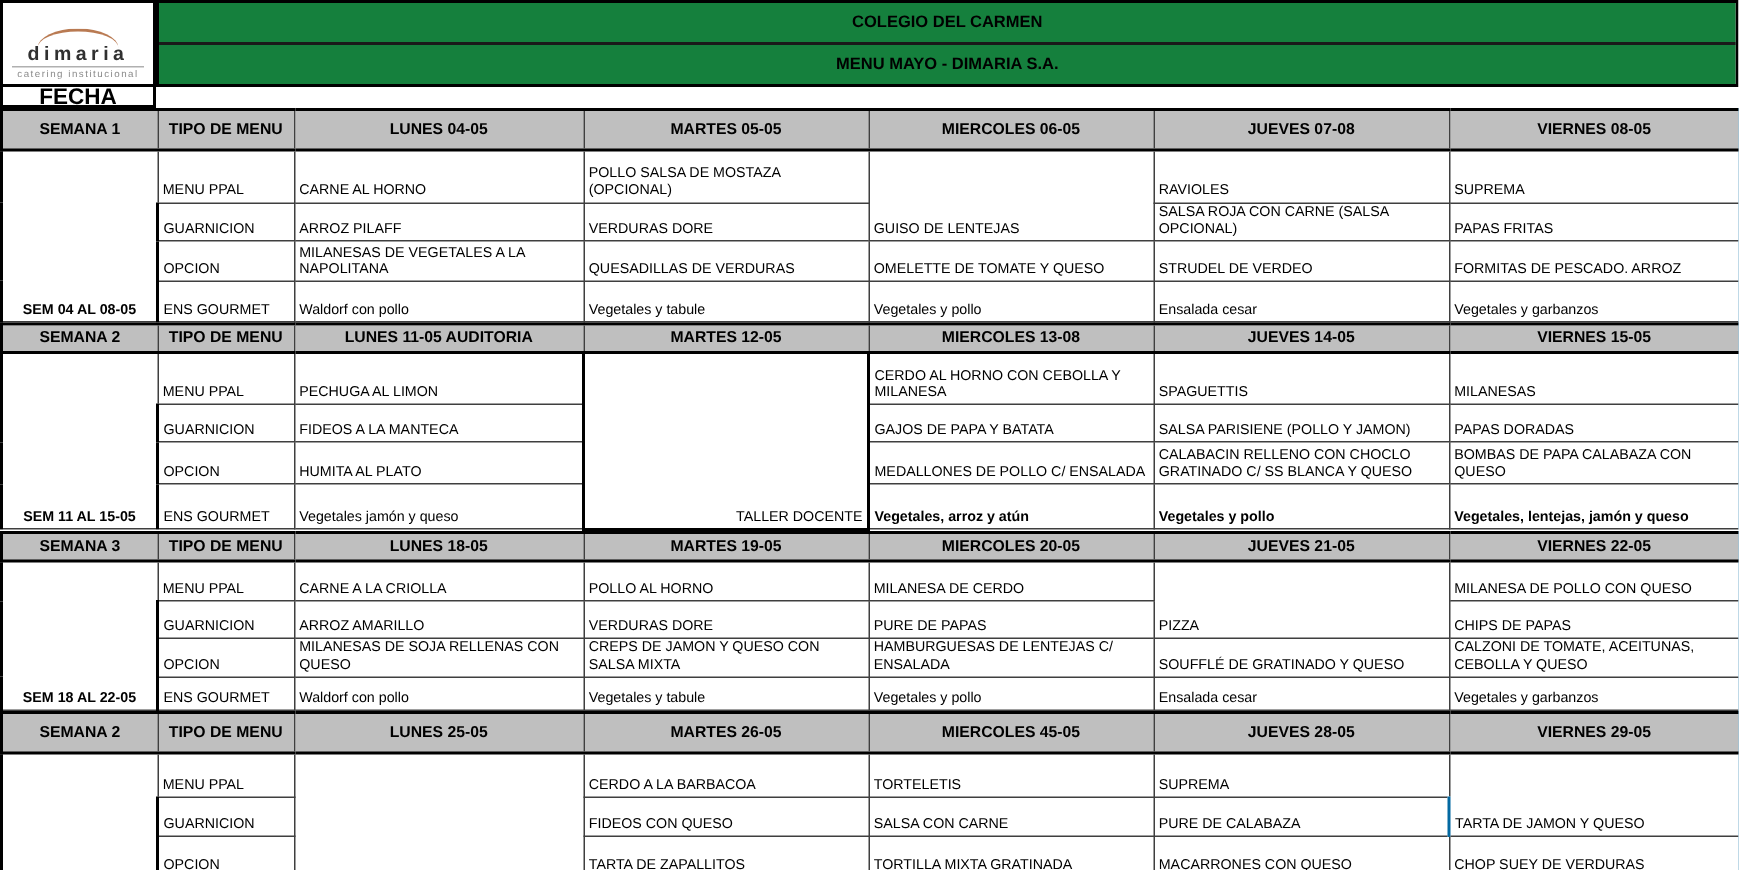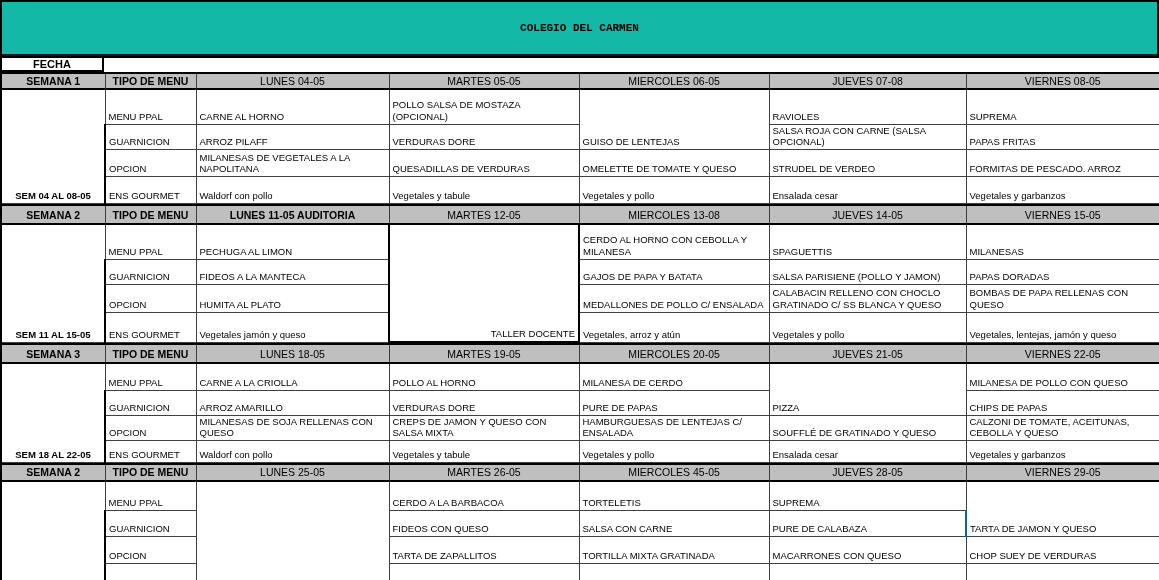--- a/index.html
+++ b/index.html
@@ -11,55 +11,61 @@
   
   .top{display:flex;height:58px;}
   .logo-box{width:104px;box-sizing:border-box;border:2px solid #000;background:#fff;
     display:flex;flex-direction:column;align-items:center;justify-content:flex-end;padding-bottom:3px;}
   .logo-arc{width:54px;height:11px;border-top:2px solid #b97a52;
     border-top-left-radius:50% 100%;border-top-right-radius:50% 100%;margin-bottom:-3px;}
   .logo-name{font-size:13px;letter-spacing:3px;color:#303030;font-weight:bold;line-height:1;}
   .logo-tag{font-size:6.5px;letter-spacing:1px;color:#8a8a8a;border-top:1px solid #b0b0b0;
     margin-top:2px;padding-top:1px;width:88px;text-align:center;white-space:nowrap;}
   .blue-stack{flex:1;box-sizing:border-box;border:2px solid #000;display:flex;flex-direction:column;}
-  .blue-cell{flex:1;background:#14b8a6;display:flex;align-items:center;justify-content:center;
-    font-weight:bold;font-size:11px;font-family:Liberation Mono, monospace;}
+  .blue-cell{flex:1;background:#15803d;display:flex;align-items:center;justify-content:center;
+    font-weight:bold;font-size:11px;}
   .blue-cell.first{border-bottom:2px solid #1a1a1a;}
   .fecha-row{display:flex;height:14px;}
   .fecha-cell{width:104px;box-sizing:border-box;border:2px solid #000;border-top:none;
-    display:flex;align-items:center;justify-content:center;font-weight:bold;font-size:11px;}
+    display:flex;align-items:center;justify-content:center;font-weight:bold;font-size:15px;}
   .fecha-rest{flex:1;}
   
   table.week{border-collapse:collapse;table-layout:fixed;width:1159px;}
   table.week td{border:1px solid #3f3f3f;padding:0 3px 2px 3px;vertical-align:bottom;
     font-size:9.5px;line-height:1.18;overflow:hidden;}
   table.week td:first-child{border-left:2px solid #000;}
   table.week td:last-child{border-right:2px solid #0369a1;}
   tr.hd td{background:#bfbfbf;border-top:2px solid #000;border-bottom:2px solid #000;
     text-align:center;vertical-align:middle;font-size:10.5px;padding:1px 2px 1px 2px;}
   td.sem,td.tipo{font-weight:bold;}
-  td.day{font-weight:normal;}
+  td.day{font-weight:bold;}
   td.day.b{font-weight:bold;}
   td.wk{font-weight:bold;text-align:center;vertical-align:middle;font-size:10.5px;}
   td.lbl{vertical-align:bottom;font-size:9.5px;}
   td.mid{vertical-align:middle;}
   td.ctr{vertical-align:middle;text-align:center;font-size:10px;}
   td.special{border:2px solid #000 !important;vertical-align:middle;text-align:right;font-size:10.5px;}
   td.g{font-size:10px;margin-left:20px;}
-  td.gb{font-weight:normal;font-size:10.5px;}
-  tr.h19{height:19px}tr.h20{height:16px}tr.h22{height:22px}tr.h25{height:25px}
+  td.gb{font-weight:bold;font-size:10.5px;}
+  tr.h19{height:19px}tr.h20{height:27px}tr.h22{height:22px}tr.h25{height:25px}
   tr.h26{height:26px}tr.h27{height:27px}tr.h28{height:28px}tr.h30{height:30px}
   tr.h33{height:33px}tr.h35{height:35px}
 </style>
 </head>
 <body>
 
 <div class="top">
+  <div class="logo-box">
+    <div class="logo-arc"></div>
+    <div class="logo-name">dimaria</div>
+    <div class="logo-tag">catering institucional</div>
+  </div>
   <div class="blue-stack">
     <div class="blue-cell first">COLEGIO DEL CARMEN</div>
+    <div class="blue-cell">MENU MAYO - DIMARIA S.A.</div>
   </div>
 </div>
 <div class="fecha-row">
   <div class="fecha-cell">FECHA</div>
   <div class="fecha-rest"></div>
 </div>
 
 <table class="week">
   <colgroup>
       <col style="width:104px">
@@ -149,21 +155,21 @@
     <td>FIDEOS A LA MANTECA</td>
     <td>GAJOS DE PAPA Y BATATA</td>
     <td>SALSA PARISIENE (POLLO Y JAMON)</td>
     <td>PAPAS DORADAS</td>
   </tr>
   <tr class="h28">
     <td class="lbl">OPCION</td>
     <td>HUMITA AL PLATO</td>
     <td>MEDALLONES DE POLLO C/ ENSALADA</td>
     <td>CALABACIN RELLENO CON CHOCLO GRATINADO C/ SS BLANCA Y QUESO</td>
-    <td>BOMBAS DE PAPA RELLENAS CON QUESO</td>
+    <td>BOMBAS DE PAPA CALABAZA CON QUESO</td>
   </tr>
   <tr class="h30">
     <td class="lbl">ENS GOURMET</td>
     <td class="g">Vegetales jamón y queso</td>
     <td class="gb">Vegetales, arroz y atún</td>
     <td class="gb">Vegetales y pollo</td>
     <td class="gb">Vegetales, lentejas, jamón y queso</td>
   </tr>
 </tbody>
   </table>

